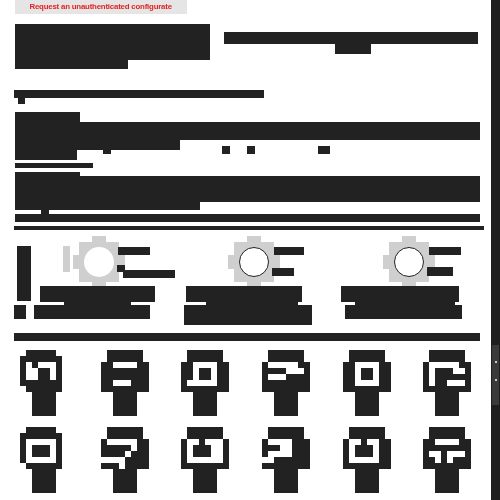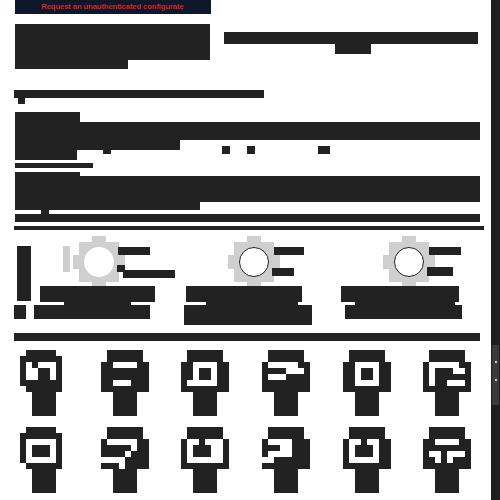--- a/index.html
+++ b/index.html
@@ -22,22 +22,22 @@
   .bar {
     position: absolute;
     background: #222222;
   }
   .bar.light { background: #cfcfcf; }
 
   
   #notice-banner {
     position: absolute;
     left: 15px; top: 0px;
-    width: 196px; height: 14px;
-    background: #0f172a;
+    width: 172px; height: 14px;
+    background: #e5e5e5;
     display: flex;
     align-items: center;
     justify-content: center;
     overflow: hidden;
   }
   #notice-banner .notice-text {
     color: #e02424;
     font-size: 8px;
     font-weight: bold;
     letter-spacing: -0.2px;

